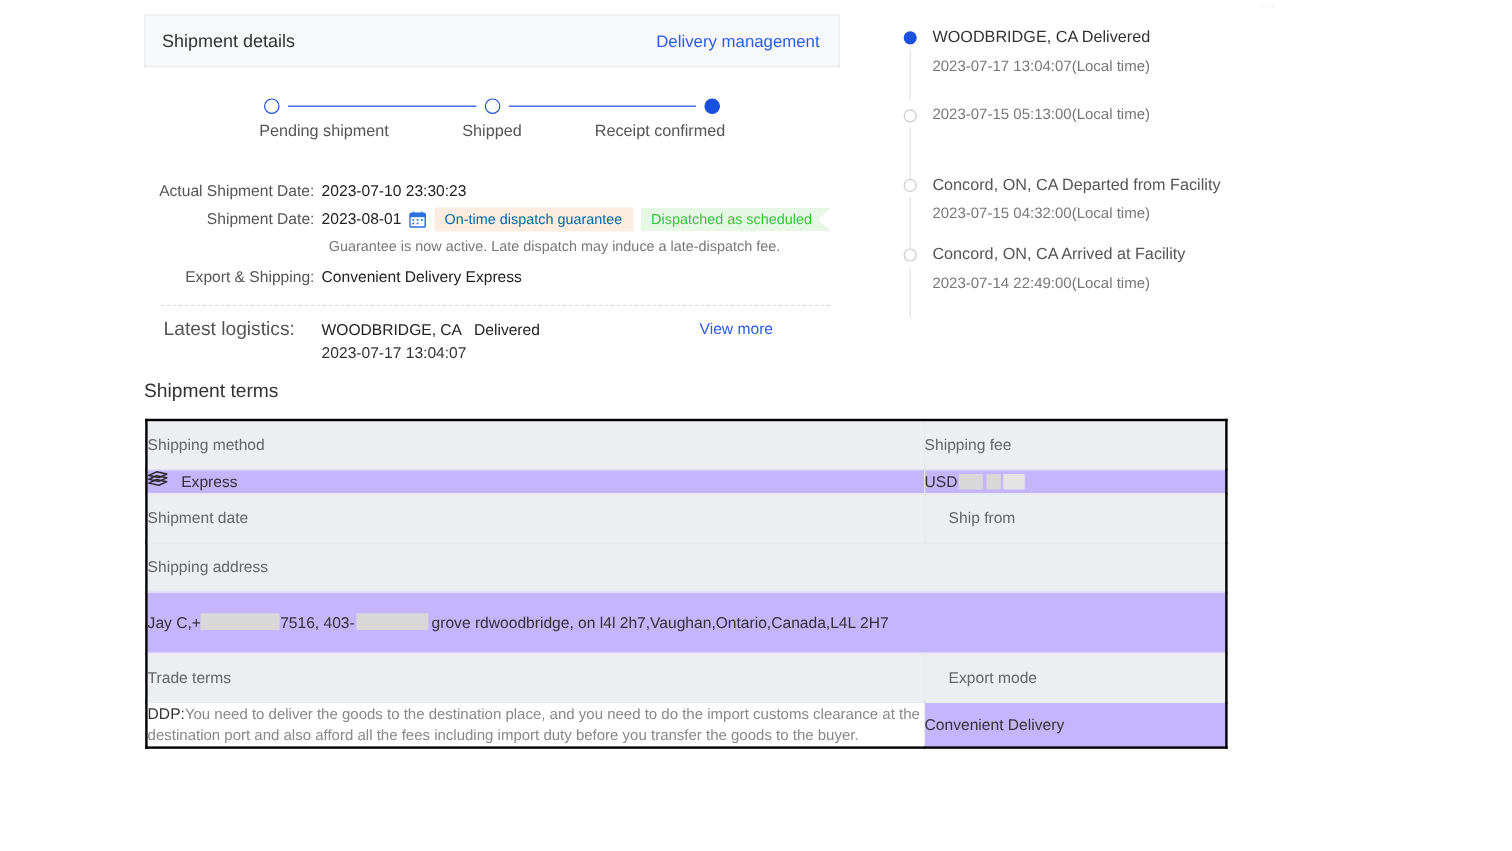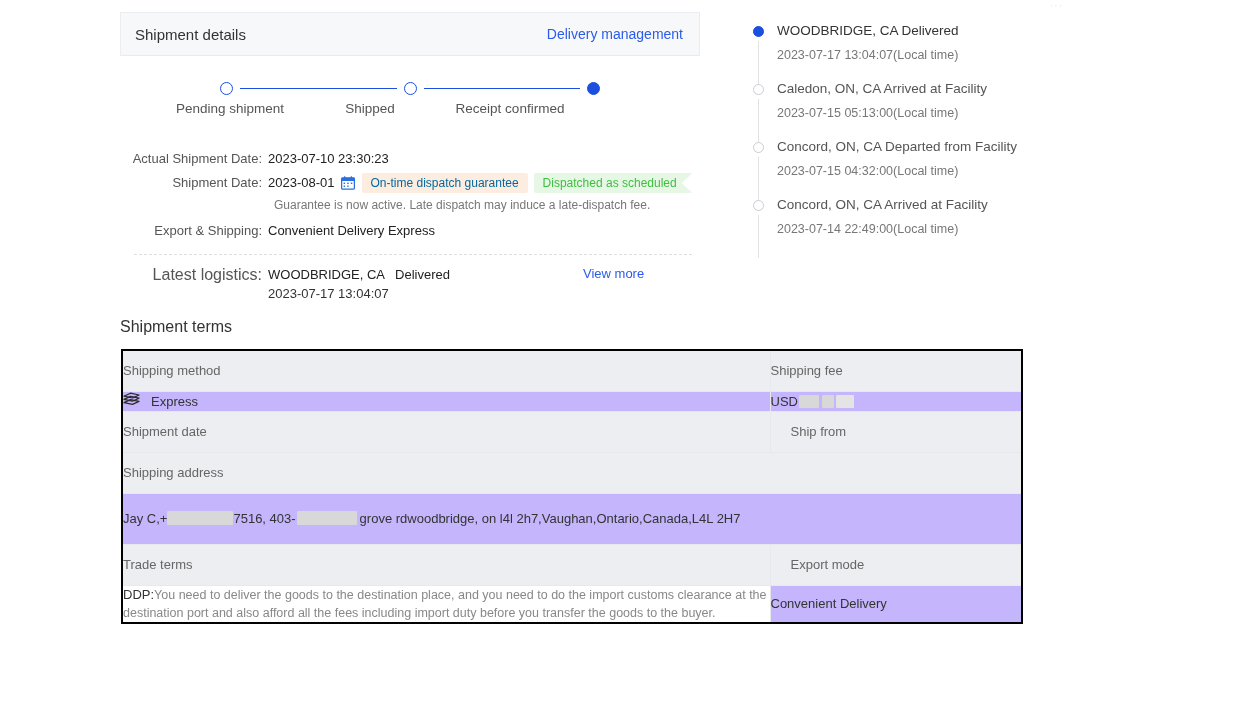--- a/index.html
+++ b/index.html
@@ -54,21 +54,21 @@
   }
   .step-node {
     width: 13px; height: 13px; border-radius: 50%;
     border: 1.6px solid #1b4fe0; background: #fff;
     flex: 0 0 auto;
   }
   .step-node.filled { background: #1b4fe0; border-color: #1b4fe0; }
   .step-line { flex: 1 1 auto; height: 1.6px; background: #1b4fe0; margin: 0 7px; }
   .step-labels {
     position: absolute; left: 0; right: 0; top: 19px;
-    display: flex; justify-content: flex-start;
+    display: flex; justify-content: center;
     padding: 0 40px;
   }
   .step-label {
     font-size: 13.5px; color: #555; text-align: center; width: 140px;
   }
 
   
   .details { margin-top: 6px; padding-left: 0px; }
   .drow {
     display: flex; align-items: flex-start;
@@ -98,21 +98,21 @@
     margin-top: 0px;
   }
   .divider-dotted {
     margin: 12px 0 0 14px; width: 558px;
     border-top: 1px dashed #dcdee2;
   }
   .logistics {
     display: flex; align-items: flex-start; margin-top: 11px;
     position: relative;
   }
-  .logistics .dlabel { width: 148px; flex: 0 0 148px; }
+  .logistics .dlabel { width: 148px; flex: 0 0 148px; text-align: center; }
   .log-body { font-size: 13px; color: #222; line-height: 17px; }
   .log-line1 { margin-bottom: 2px; }
   .log-line1 .sep { display: inline-block; width: 10px; }
   .log-line2 { color: #333; }
   .view-more {
     position: absolute; left: 463px; top: 0px;
     font-size: 13px; color: #2b5bea; cursor: pointer;
   }
 
   
@@ -260,21 +260,20 @@
       <div class="tl-dot"></div>
       <div class="tl-line"></div>
       <div class="tl-title">WOODBRIDGE, CA Delivered</div>
       <div class="tl-time">2023-07-17 13:04:07(Local time)</div>
     </div>
 
 
     <div class="tl-item">
       <div class="tl-dot"></div>
       <div class="tl-line"></div>
-      <div class="tl-title">Caledon, ON, CA Arrived at Facility</div>
       <div class="tl-time">2023-07-15 05:13:00(Local time)</div>
     </div>
 
     <div class="tl-item">
       <div class="tl-dot"></div>
       <div class="tl-line"></div>
       <div class="tl-title">Concord, ON, CA Departed from Facility</div>
       <div class="tl-time">2023-07-15 04:32:00(Local time)</div>
     </div>
 

